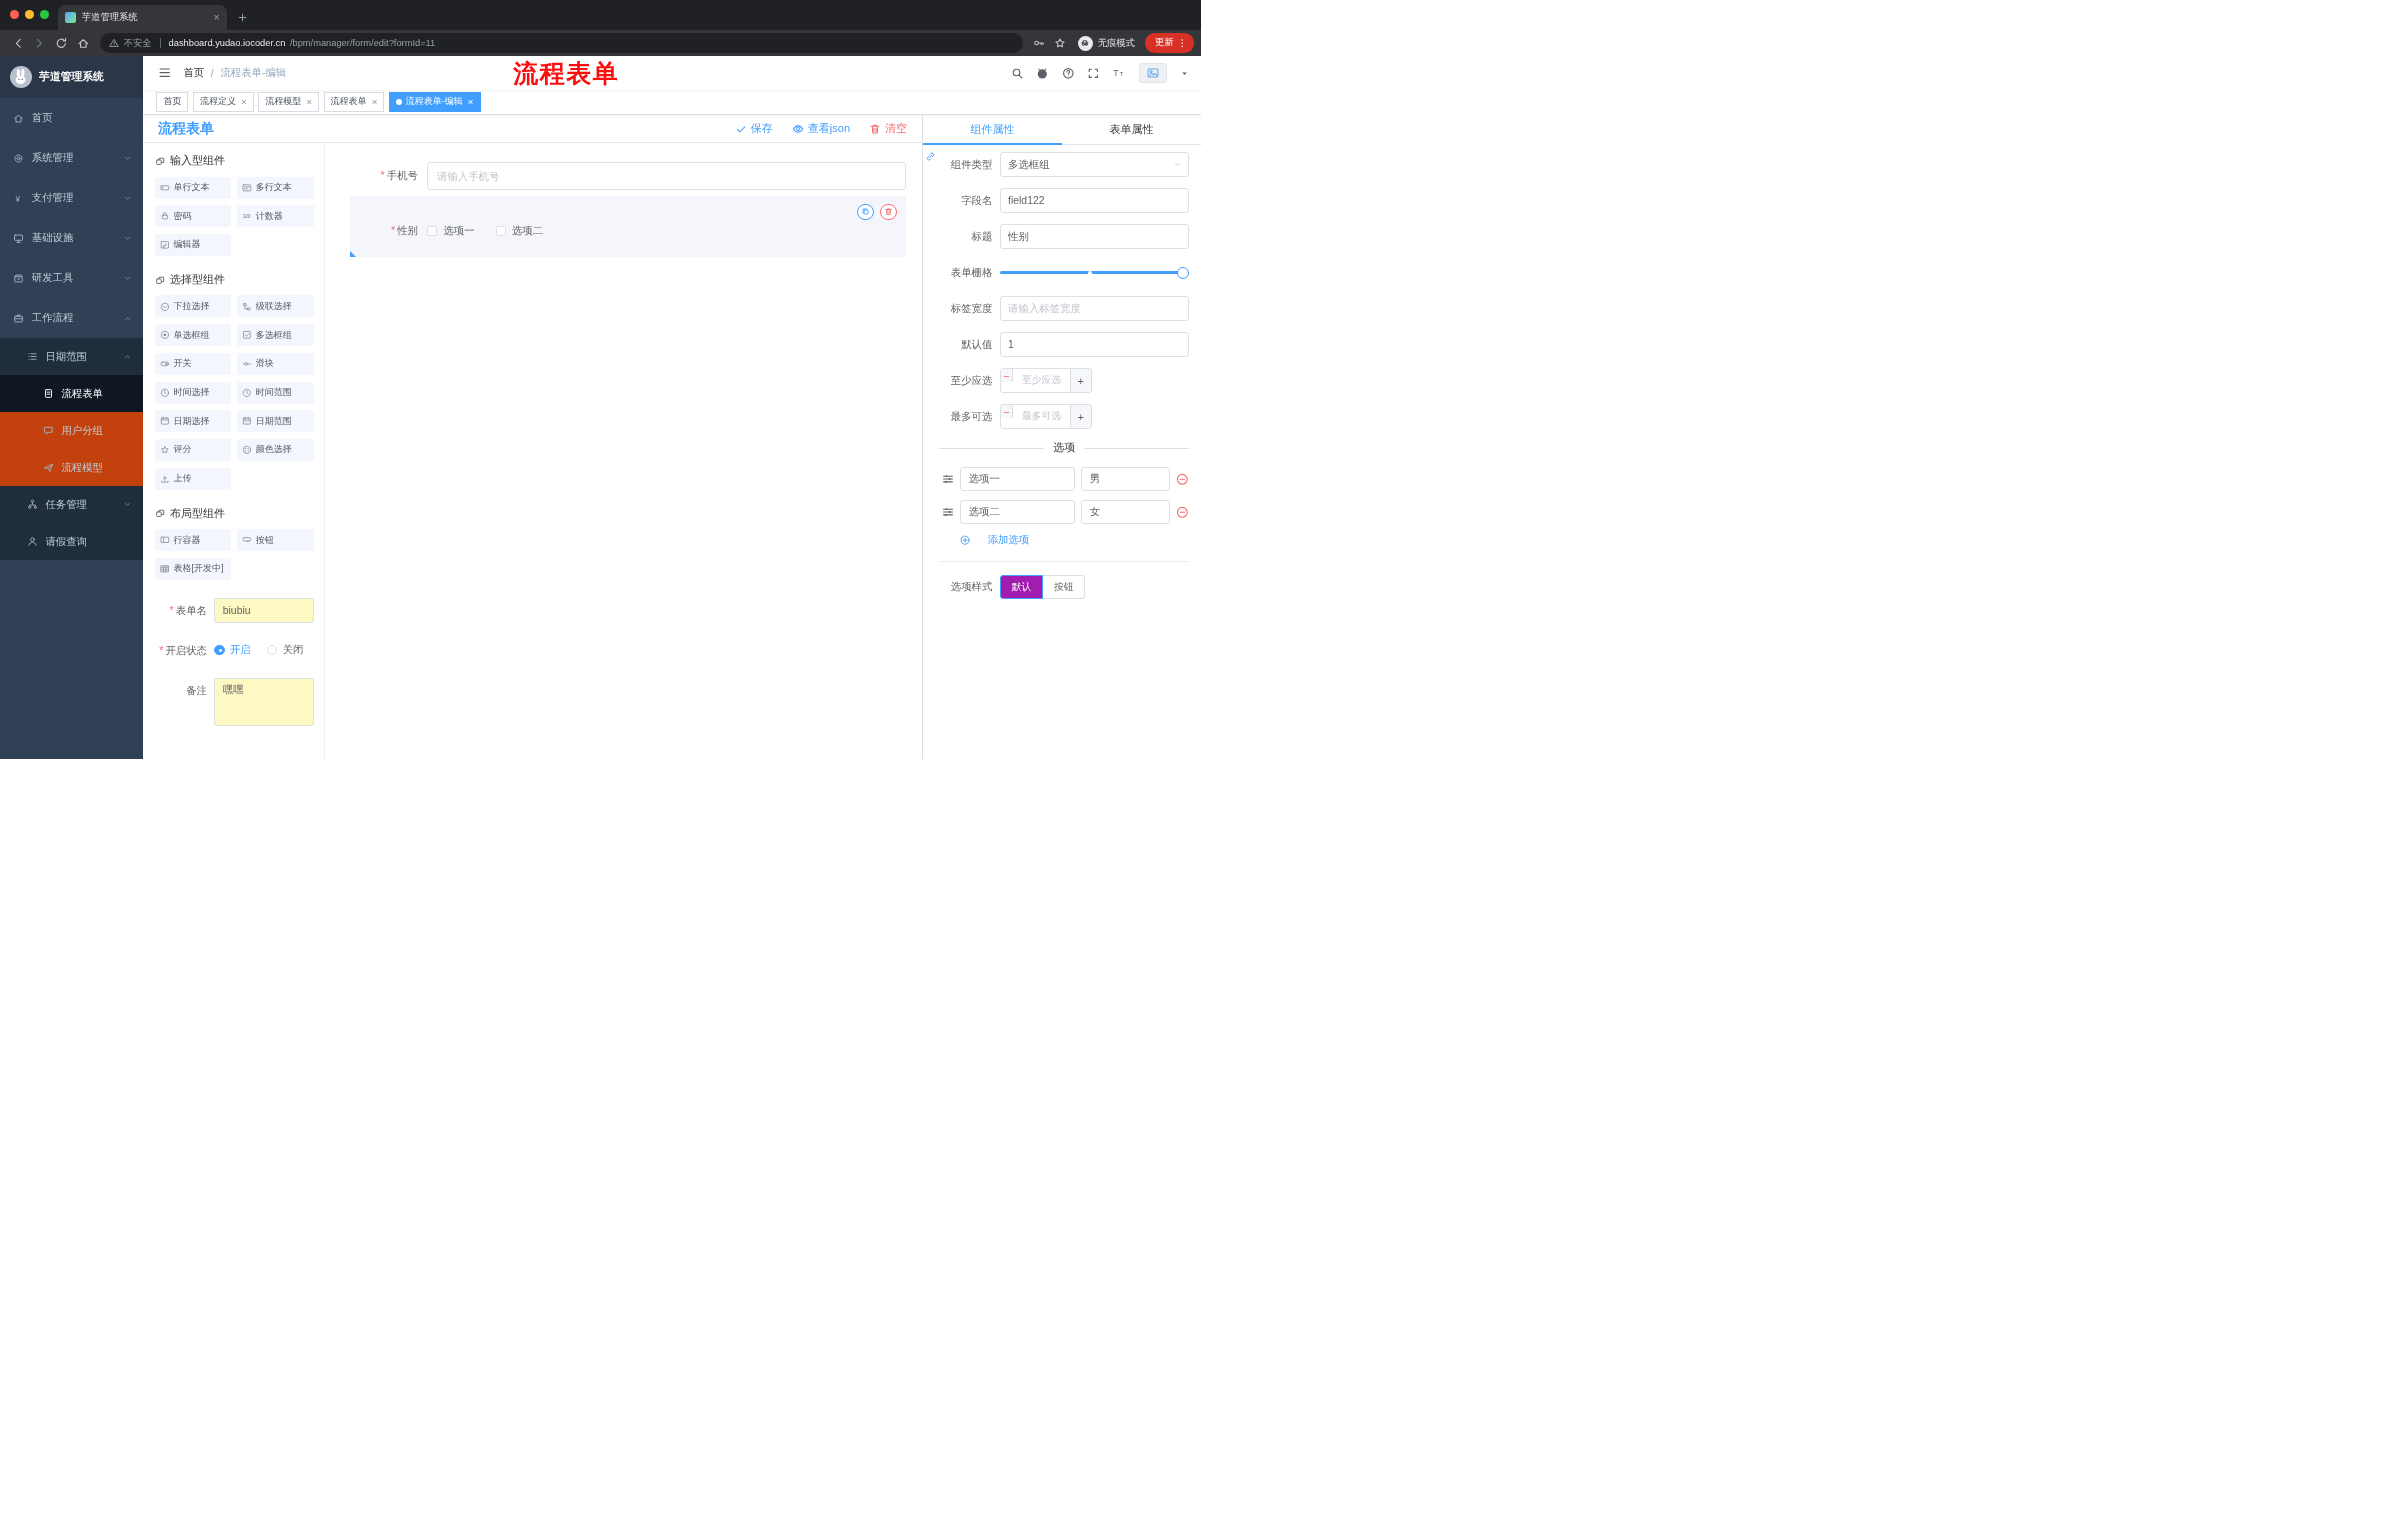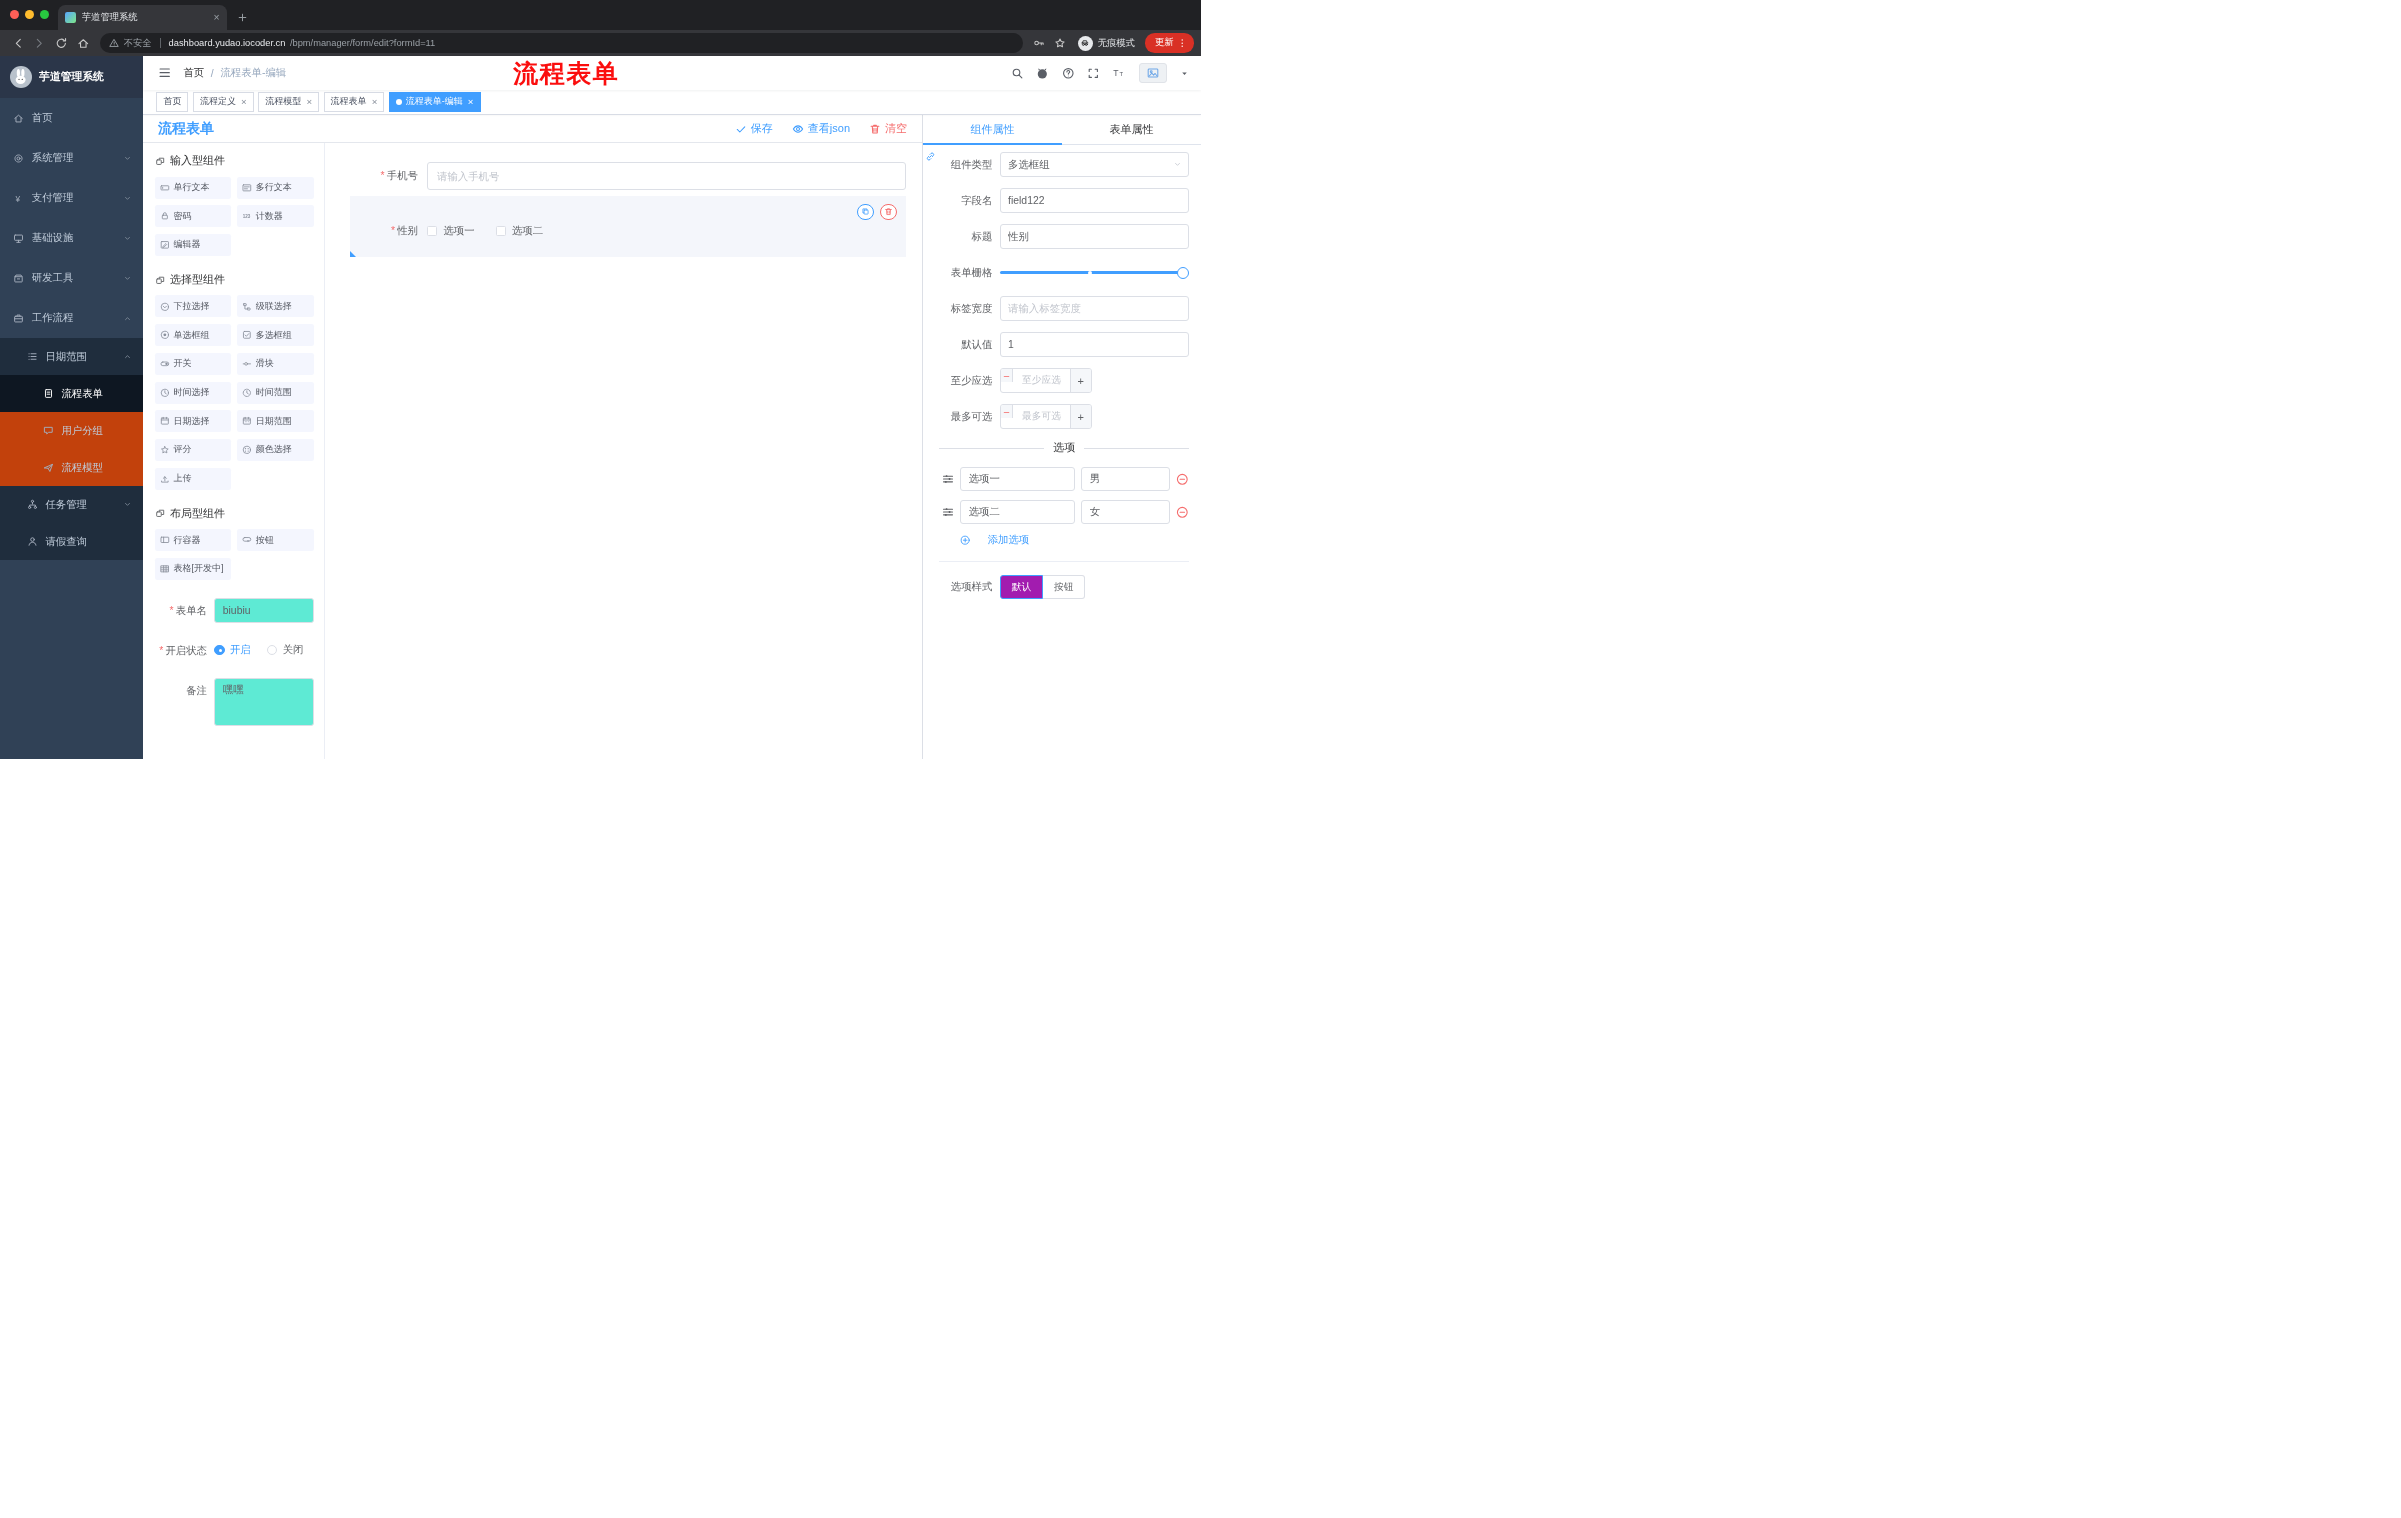--- a/index.html
+++ b/index.html
@@ -89,21 +89,21 @@
 .comp-title{display:flex;align-items:center;gap:4.5px;font-size:11px;color:#303133;margin-bottom:8.2px}
 .gti{width:10.4px;height:10.4px;color:#606266}
 .comp-grid{display:grid;grid-template-columns:1fr 1fr;gap:6.7px 6px}
 .comp-btn{height:22px;background:#f4f6fe;border-radius:2.2px;display:flex;align-items:center;gap:3.7px;padding:0 5.2px;font-size:9px;color:#545861;cursor:grab;white-space:nowrap;overflow:hidden}
 .cbi{width:9.7px;height:9.7px;color:#8a909c}
 .lform{margin-top:18px}
 .frow{display:flex;margin-bottom:15px;align-items:center}
 .frow.top{align-items:flex-start}
 .flab{width:52px;text-align:right;margin-right:7.4px;font-size:10.4px;color:#606266;flex:none;line-height:25px;white-space:nowrap}
 .req::before{content:"*";color:#f56c6c;margin-right:2.2px}
-.fin{flex:1;height:25px;border:0.7px solid #dcdfe6;border-radius:3px;padding:0 7.4px;font-size:10.4px;color:#606266;outline:none;min-width:0;background:#5eead4}
+.fin{flex:1;height:25px;border:0.7px solid #dcdfe6;border-radius:3px;padding:0 7.4px;font-size:10.4px;color:#606266;outline:none;min-width:0;background:#fef9c3}
 textarea.fin{height:48px;padding:4.5px 7.4px;resize:none;line-height:1.4}
 .radios{display:flex;align-items:center;gap:16.3px;height:25px}
 .radio{display:flex;align-items:center;gap:5.2px;font-size:10.4px;color:#606266;cursor:pointer}
 .rdo{width:10.4px;height:10.4px;border:0.7px solid #dcdfe6;border-radius:50%;position:relative;background:#fff;flex:none}
 .radio.on{color:#409eff}
 .radio.on .rdo{background:#409eff;border-color:#409eff}
 .radio.on .rdo::after{content:"";position:absolute;left:3.3px;top:3.3px;width:3px;height:3px;background:#fff;border-radius:50%}
 .canvas{flex:1;padding:19.3px 16.3px 0 25px;overflow:hidden;background:#fff}
 .crow{display:flex;align-items:center}
 .clab{width:68px;text-align:right;margin-right:9px;font-size:10.4px;color:#606266;flex:none;white-space:nowrap}

